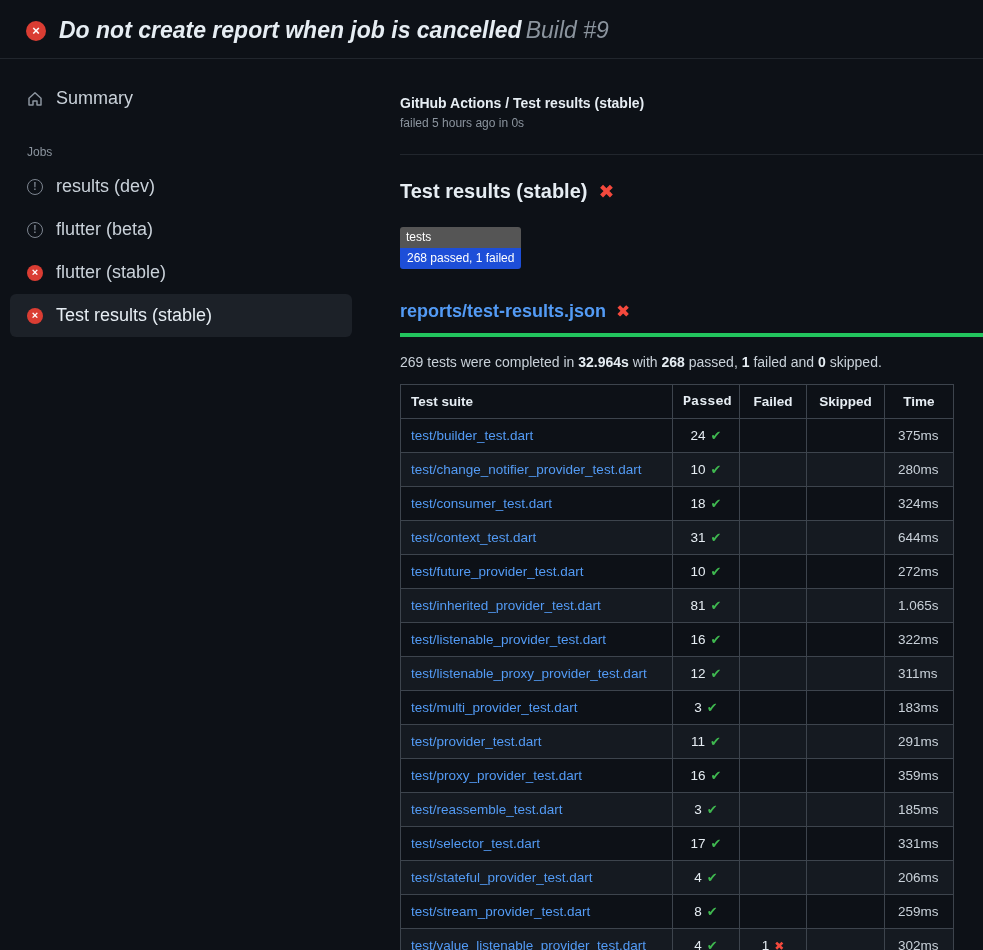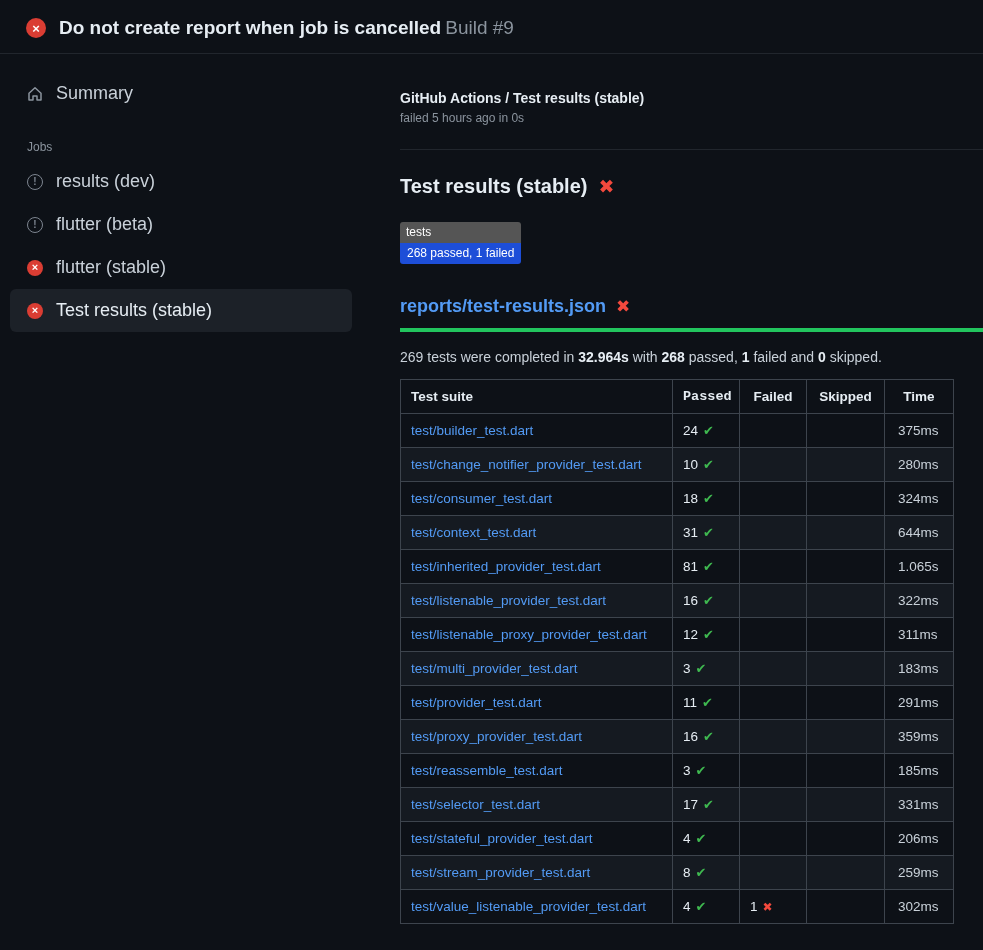--- a/index.html
+++ b/index.html
@@ -24,21 +24,21 @@
     width:16px; height:16px; border-radius:50%;
     display:inline-flex; align-items:center; justify-content:center;
     flex:none; font-weight:bold; line-height:1;
   }
   .circle-icon.failed { background:#da3d33; color:#fff; font-size:11px; }
   .circle-icon.neutral {
     background:transparent; border:1.5px solid #7d8590;
     color:#7d8590; font-size:10px;
   }
   .circle-icon.lg { width:20px; height:20px; font-size:13px; }
-  .build-title { font-size:19px; font-weight:bold; color:#e6edf3; }
+  .build-title { font-size:23px; font-weight:bold; color:#e6edf3;font-style:italic; }
   .build-num { color:#8b949e; font-weight:normal; margin-left:4px; }
 
   
   .content { display:flex; align-items:flex-start; }
 
   
   .sidebar { width:365px; flex:none; padding:18px 13px 0 10px; }
   .side-item {
     display:flex; align-items:center; gap:13px;
     padding:11px 14px 11px 17px;
@@ -99,21 +99,21 @@
     height:34px;
   }
   .results-table th { color:#e6edf3; font-weight:bold; text-align:left; }
   th.c-suite { width:272px; }
   th.c-passed { width:67px; }
   th.c-failed { width:67px; }
   th.c-skipped { width:78px; }
   th.c-time { width:69px; }
   th.c-passed { text-align:right;font-family:Liberation Mono, monospace; }
   th.c-failed, th.c-skipped, th.c-time { text-align:center; }
-  td.c-passed, td.c-failed, td.c-skipped { text-align:left;margin-left:8px; }
+  td.c-passed, td.c-failed, td.c-skipped { text-align:center;margin-left:8px; }
   td.c-time { text-align:left; padding-left:13px; color:#c9d1d9; }
   tbody tr:nth-child(even) { background:#151a21; }
   .suite-link { color:#539bf5; }
   .num { color:#e6edf3; }
   .mini { margin-left:5px; font-weight:bold; }
   .mini.check { color:#3fb950; font-size:13px; }
   .mini.cross { color:#f4493d; font-size:12px; }
 </style>
 </head>
 <body>
@@ -216,20 +216,27 @@
   </tr>
 
   <tr class="result-row" data-interactable="false">
     <td class="c-suite"><a href="#" class="suite-link" data-interactable="true">test/context_test.dart</a></td>
     <td class="c-passed"><span class="num" data-interactable="false">31</span><span class="mini check" data-interactable="false">✔</span></td>
     <td class="c-failed"><span class="num" data-interactable="false"></span></td>
     <td class="c-skipped"><span class="num" data-interactable="false"></span></td>
     <td class="c-time" data-interactable="false">644ms</td>
   </tr>
 
+  <tr class="result-row" data-interactable="false">
+    <td class="c-suite"><a href="#" class="suite-link" data-interactable="true">test/future_provider_test.dart</a></td>
+    <td class="c-passed"><span class="num" data-interactable="false">10</span><span class="mini check" data-interactable="false">✔</span></td>
+    <td class="c-failed"><span class="num" data-interactable="false"></span></td>
+    <td class="c-skipped"><span class="num" data-interactable="false"></span></td>
+    <td class="c-time" data-interactable="false">272ms</td>
+  </tr>
 
   <tr class="result-row" data-interactable="false">
     <td class="c-suite"><a href="#" class="suite-link" data-interactable="true">test/inherited_provider_test.dart</a></td>
     <td class="c-passed"><span class="num" data-interactable="false">81</span><span class="mini check" data-interactable="false">✔</span></td>
     <td class="c-failed"><span class="num" data-interactable="false"></span></td>
     <td class="c-skipped"><span class="num" data-interactable="false"></span></td>
     <td class="c-time" data-interactable="false">1.065s</td>
   </tr>
 
   <tr class="result-row" data-interactable="false">

